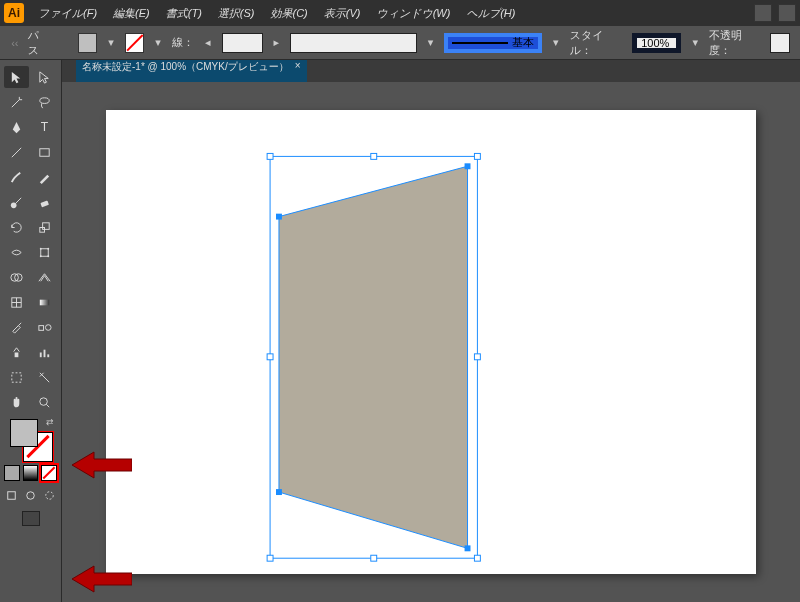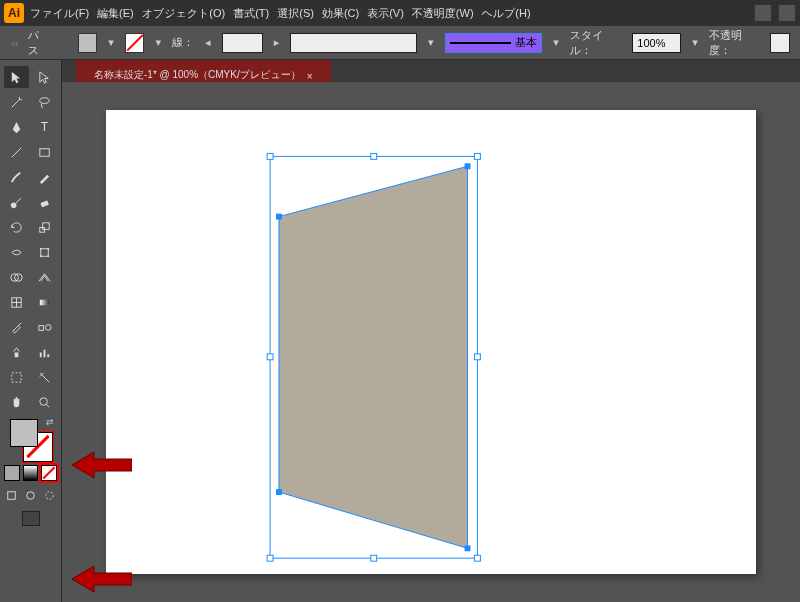--- a/index.html
+++ b/index.html
@@ -1,34 +1,34 @@
 <!DOCTYPE html>
 <html><head>
 <meta charset="utf-8">
 <style>
 * { margin: 0; padding: 0; box-sizing: border-box; }
 body { font-family: "Hiragino Sans", "Meiryo", sans-serif; font-size: 11px; background: #535353; width: 800px; height: 602px; overflow: hidden; color: #ccc; }
-.topbar { height: 26px; background: #303030; display: flex; align-items: center; padding: 0 4px; gap: 4px; }
+.topbar { height: 26px; background: #303030; display: flex; align-items: center; padding: 0 4px; gap: 12px; }
 .ai-logo { width: 20px; height: 20px; background: #ff9a00; color: #3a1a00; font-weight: bold; font-size: 12px; display: flex; align-items: center; justify-content: center; border-radius: 3px; }
-.menu-item { color: #ddd; cursor: pointer; padding: 4px 2px; white-space: nowrap; }
+.menu-item { color: #ddd; cursor: pointer; padding: 4px 2px; white-space: nowrap; font-style: italic; }
 .topbar-icons { margin-left: auto; display: flex; gap: 6px; }
 .top-ic { width: 18px; height: 18px; background: #555; border: 1px solid #333; }
 .controlbar { height: 34px; background: #535353; border-bottom: 1px solid #2a2a2a; display: flex; align-items: center; padding: 0 10px; gap: 8px; color: #ddd; }
 .panel-collapse { width: 10px; display: flex; align-items: center; justify-content: center; color: #888; cursor: pointer; }
 .path-label { margin-right: 20px; }
 .swatch { width: 20px; height: 20px; border: 1px solid #333; }
 .fill-sw { background: #bfbfbf; }
 .none-sw { background: #fff; position: relative; }
 .none-sw::after { content: ""; position: absolute; left: -2px; right: -2px; top: 8px; height: 2px; background: red; transform: rotate(-45deg); }
 .dd { width: 12px; height: 18px; display: flex; align-items: center; justify-content: center; color: #ccc; cursor: pointer; }
 .stroke-input { width: 42px; height: 20px; background: #eee; border: 1px solid #222; }
 .brush-input { width: 130px; height: 20px; background: #eee; border: 1px solid #222; }
-.basic-dd { width: 100px; height: 20px; background: #8b5cf6; border: 1px solid #3b82f6; display: flex; align-items: center; padding: 0 4px; color: #000; gap: 4px; }
+.basic-dd { width: 100px; height: 20px; background: #1d4ed8; border: 4px solid #3b82f6; display: flex; align-items: center; padding: 0 4px; color: #000; gap: 4px; }
 .basic-line { flex: 1; height: 2px; background: #000; }
-.opacity-input { width: 50px; height: 20px; background: #eee; border: 1px solid #0f172a; color: #000; padding: 0 4px; display: flex; align-items: center; }
+.opacity-input { width: 50px; height: 20px; background: #eee; border: 5px solid #0f172a; color: #000; padding: 0 4px; display: flex; align-items: center; }
 .style-sw { width: 20px; height: 20px; background: #eee; border: 1px solid #222; }
 .workspace { position: relative; height: calc(602px - 60px); background: #535353; }
 .toolbox { position: absolute; left: 0; top: 0; width: 62px; height: 100%; background: #535353; padding: 6px 4px; border-right: 1px solid #2a2a2a; }
 .tool-grid { display: grid; grid-template-columns: 1fr 1fr; gap: 3px; margin-bottom: 6px; }
 .tool { width: 25px; height: 22px; display: flex; align-items: center; justify-content: center; color: #ddd; cursor: pointer; border-radius: 2px; }
 .tool.sel { background: #333; }
 .tool svg { width: 15px; height: 15px; }
 .color-area { margin-top: 4px; }
 .fill-stroke { position: relative; width: 42px; height: 42px; margin: 0 auto 4px; }
 .fill-box { position: absolute; left: 0; top: 0; width: 28px; height: 28px; background: #bfbfbf; border: 1px solid #000; }
@@ -40,42 +40,41 @@
 .mini { width: 16px; height: 16px; border: 1px solid #000; display: flex; align-items: center; justify-content: center; cursor: pointer; }
 .mini.grad { background: linear-gradient(#fff,#000); }
 .mini.none { background: #fff; position: relative; }
 .mini.none::after { content: ""; position: absolute; left: -1px; right: -1px; top: 6px; height: 2px; background: red; transform: rotate(-45deg); }
 .mini.none.sel { box-shadow: 0 0 0 2px #ff0000; }
 .mini.solid { background: #aaa; }
 .screen-row { display: flex; gap: 3px; justify-content: center; margin-top: 5px; }
 .screen-ic { width: 18px; height: 15px; background: #444; border: 1px solid #222; }
 .doc-area { position: absolute; left: 62px; right: 0; top: 0; bottom: 0; }
 .tabbar { height: 22px; background: #3a3a3a; display: flex; align-items: center; padding: 0 14px; }
-.tab { background: #7f1d1d; height: 22px; display: flex; align-items: flex-end; padding: 0 18px; color: #ddd; gap: 6px; font-size: 10px; }
+.tab { background: #0c4a6e; height: 22px; display: flex; align-items: flex-start; padding: 0 6px; color: #ddd; gap: 6px; font-size: 10px; }
 .tab-close { cursor: pointer; }
 .canvas-wrap { height: calc(100% - 22px); background: #535353; padding: 28px 44px; }
 .artboard { width: 100%; height: 100%; background: #fff; position: relative; box-shadow: 3px 3px 8px rgba(0,0,0,.4); }
 .arrow { position: absolute; width: 60px; height: 34px; }
 .arrow svg { width: 100%; height: 100%; }
 .arrow1 { left: 72px; top: 388px; }
 .arrow2 { left: 72px; top: 502px; }
 </style>
 </head>
 <body>
 
 <div class="topbar">
   <div class="ai-logo">Ai</div>
   <div class="menu-item">ファイル(F)</div>
   <div class="menu-item">編集(E)</div>
-  <div class="menu-item">オブジェクト(O)</div>
   <div class="menu-item">書式(T)</div>
   <div class="menu-item">選択(S)</div>
   <div class="menu-item">効果(C)</div>
   <div class="menu-item">表示(V)</div>
-  <div class="menu-item">不透明度(W)</div>
+  <div class="menu-item">ウィンドウ(W)</div>
   <div class="menu-item">ヘルプ(H)</div>
   <div class="topbar-icons">
     <div class="top-ic"></div>
     <div class="top-ic"></div>
   </div>
 </div>
 
 <div class="controlbar">
   <div class="panel-collapse">‹‹</div>
   <div class="path-label">パス</div>

